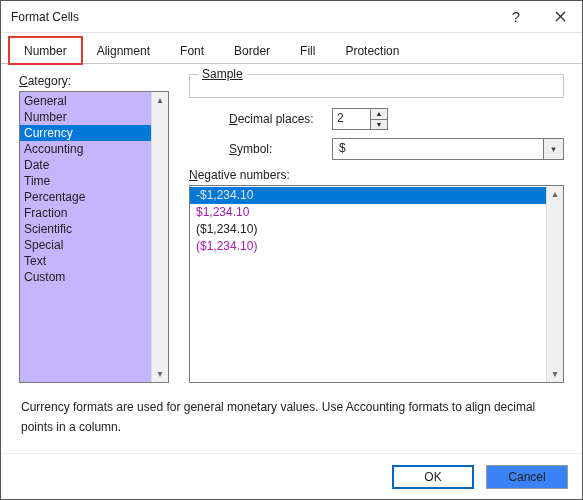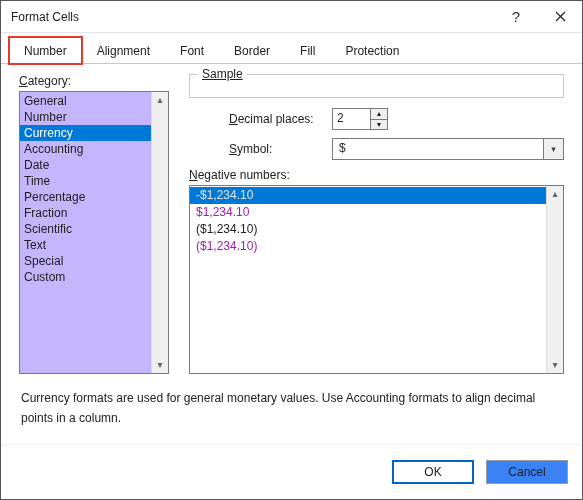--- a/index.html
+++ b/index.html
@@ -159,21 +159,21 @@
   }
   .neg-list .items { flex: 1; padding: 1px 0; }
   .neg-list .item { padding: 1px 6px; line-height: 15px; }
   .neg-list .item.selected { background: #0078d7; color: #e5e5e5; }
   .red { color: #a21caf; }
   .desc {
     padding: 14px 2px 10px 2px;
     line-height: 20px;
   }
   .footer {
-    height: 55px;
+    height: 46px;
     border-top: 1px solid #eee;
     display: flex;
     align-items: center;
     justify-content: flex-end;
     gap: 12px;
     padding: 0 14px;
   }
   .btn {
     min-width: 82px;
     height: 24px;
@@ -220,22 +220,22 @@
           <div class="items">
             <div class="item">General</div>
             <div class="item">Number</div>
             <div class="item selected">Currency</div>
             <div class="item">Accounting</div>
             <div class="item">Date</div>
             <div class="item">Time</div>
             <div class="item">Percentage</div>
             <div class="item">Fraction</div>
             <div class="item">Scientific</div>
+            <div class="item">Special</div>
             <div class="item">Text</div>
-            <div class="item">Special</div>
             <div class="item">Custom</div>
           </div>
           <div class="vscroll">
             <div class="arrow">▴</div>
             <div class="arrow">▾</div>
           </div>
         </div>
       </div>
 
       <div class="right">

